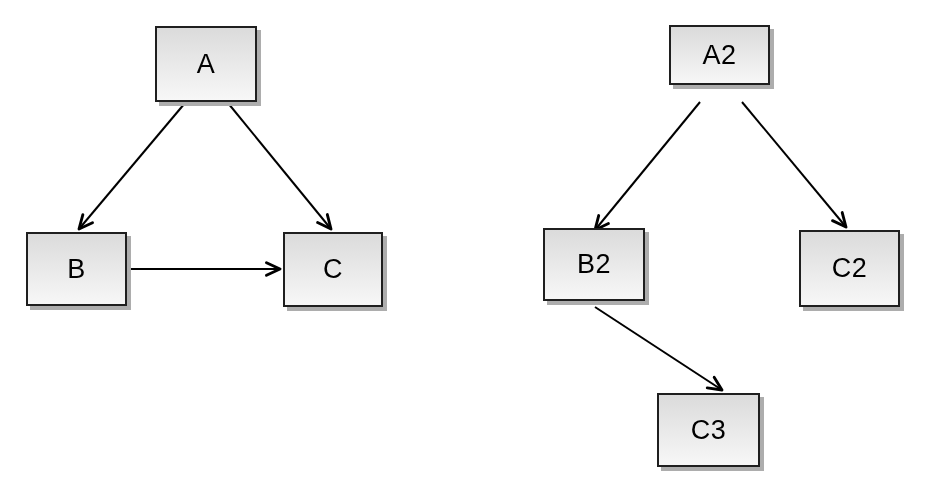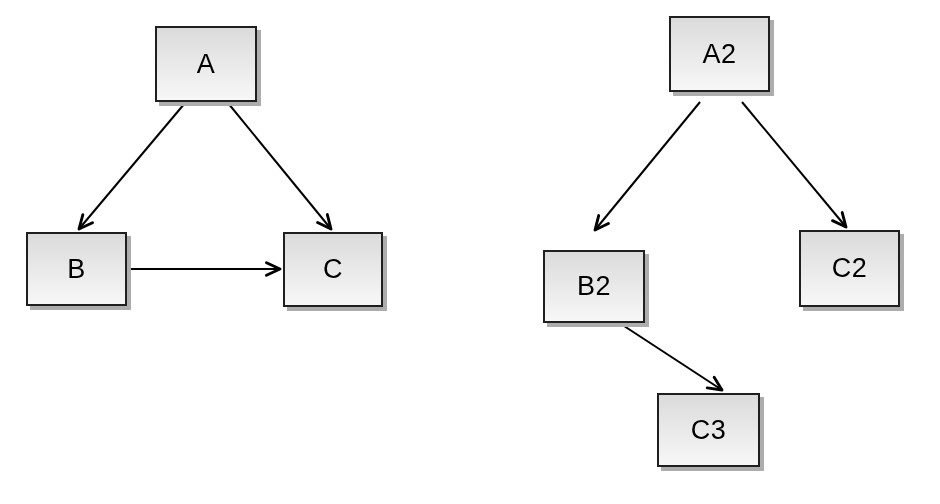--- a/index.html
+++ b/index.html
@@ -61,24 +61,24 @@
 
 <div class="node" style="left: 155px; top: 26px; width: 102px; height: 76px;">
       <span>A</span>
     </div>
     <div class="node" style="left: 26px; top: 232px; width: 101px; height: 74px;">
       <span>B</span>
     </div>
     <div class="node" style="left: 283px; top: 232px; width: 100px; height: 75px;">
       <span>C</span>
     </div>
-    <div class="node" style="left: 669px; top: 16px; width: 101px; height: 76px;">
+    <div class="node" style="left: 669px; top: 25px; width: 101px; height: 60px;">
       <span>A2</span>
     </div>
-    <div class="node" style="left: 543px; top: 250px; width: 102px; height: 73px;">
+    <div class="node" style="left: 543px; top: 228px; width: 102px; height: 73px;">
       <span>B2</span>
     </div>
     <div class="node" style="left: 799px; top: 230px; width: 101px; height: 77px;">
       <span>C2</span>
     </div>
     <div class="node" style="left: 657px; top: 393px; width: 103px; height: 74px;">
       <span>C3</span>
     </div>
   </div>
 

